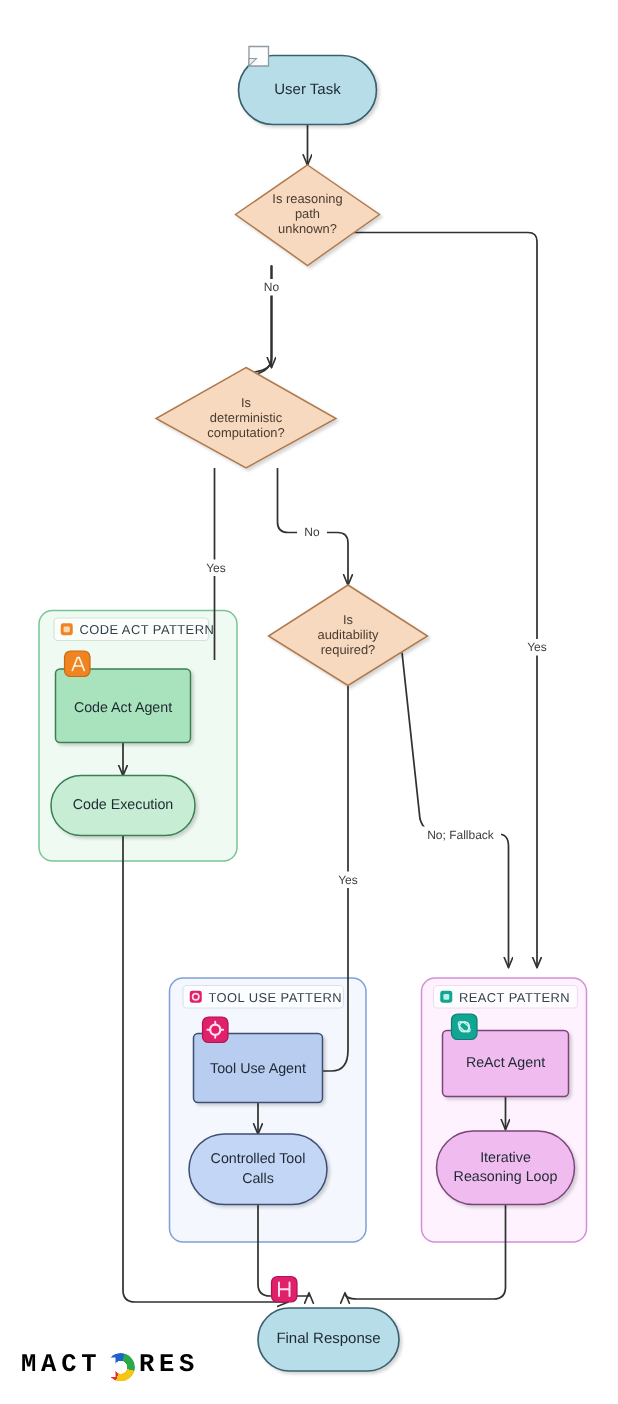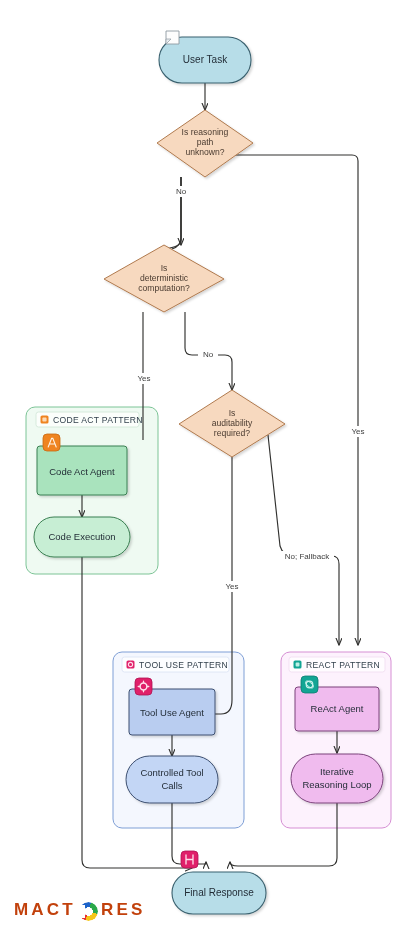--- a/index.html
+++ b/index.html
@@ -13,21 +13,21 @@
 
   
   .ntext{font-family:"Liberation Sans","DejaVu Sans",sans-serif;font-size:9.5px;fill:#1f2933;text-anchor:middle;dominant-baseline:middle;}
   .ntext.big{font-size:10px;}
   .dtext{font-family:"Liberation Sans","DejaVu Sans",sans-serif;font-size:8.6px;fill:#4a3b30;text-anchor:middle;dominant-baseline:middle;}
   .etext{font-family:"Liberation Sans","DejaVu Sans",sans-serif;font-size:8px;fill:#3d3d3d;text-anchor:middle;dominant-baseline:middle;}
   .sgtext{font-family:"Liberation Sans","DejaVu Sans",sans-serif;font-size:8.6px;fill:#33414d;dominant-baseline:middle;letter-spacing:.3px;}
 
   
   #logo{position:absolute;left:14px;bottom:16px;display:flex;align-items:center;gap:3px;}
-  #logo .lw{font-family:Liberation Sans, sans-serif;font-weight:bold;font-size:17px;letter-spacing:3.2px;color:#c2410c;}
+  #logo .lw{font-family:Liberation Mono, monospace;font-weight:bold;font-size:17px;letter-spacing:3.2px;color:#000000;}
   #logo .ring{width:19px;height:19px;position:relative;border-radius:50%;
     background:conic-gradient(from 200deg,#e8312f 0deg 90deg,#1d63c9 90deg 175deg,#2aa84a 175deg 265deg,#f5c518 265deg 360deg);
     -webkit-mask:radial-gradient(circle, transparent 0 31%, #000 33%);
             mask:radial-gradient(circle, transparent 0 31%, #000 33%);
     transform:translateY(1px);}
   #logo .ring:after{content:"";position:absolute;left:-2px;top:3px;width:8px;height:13px;background:#fff;}
 </style>
 </head>
 <body>
 

